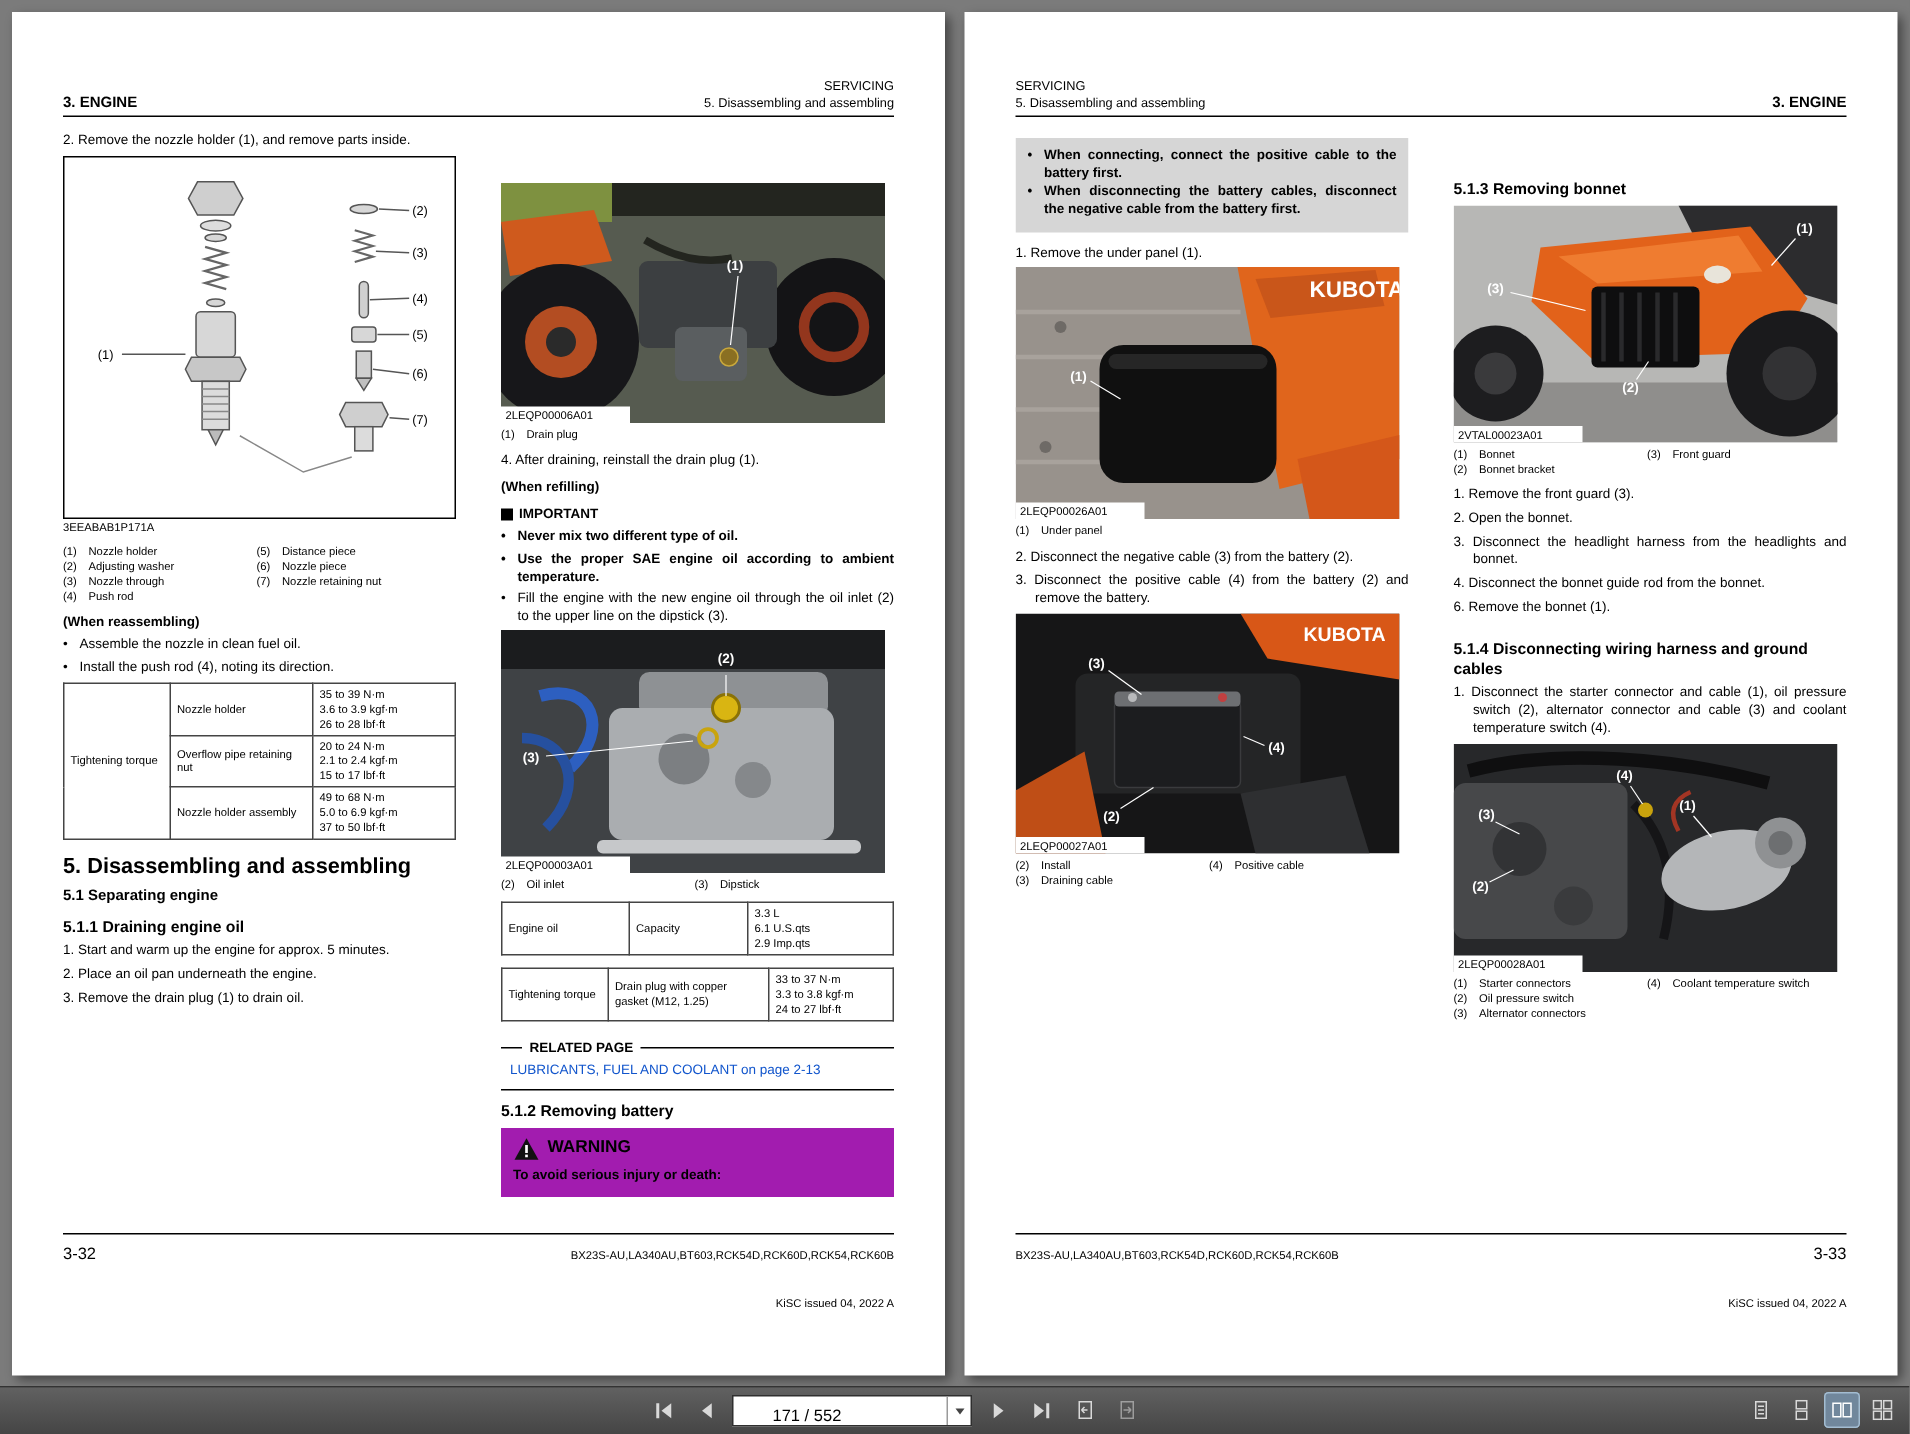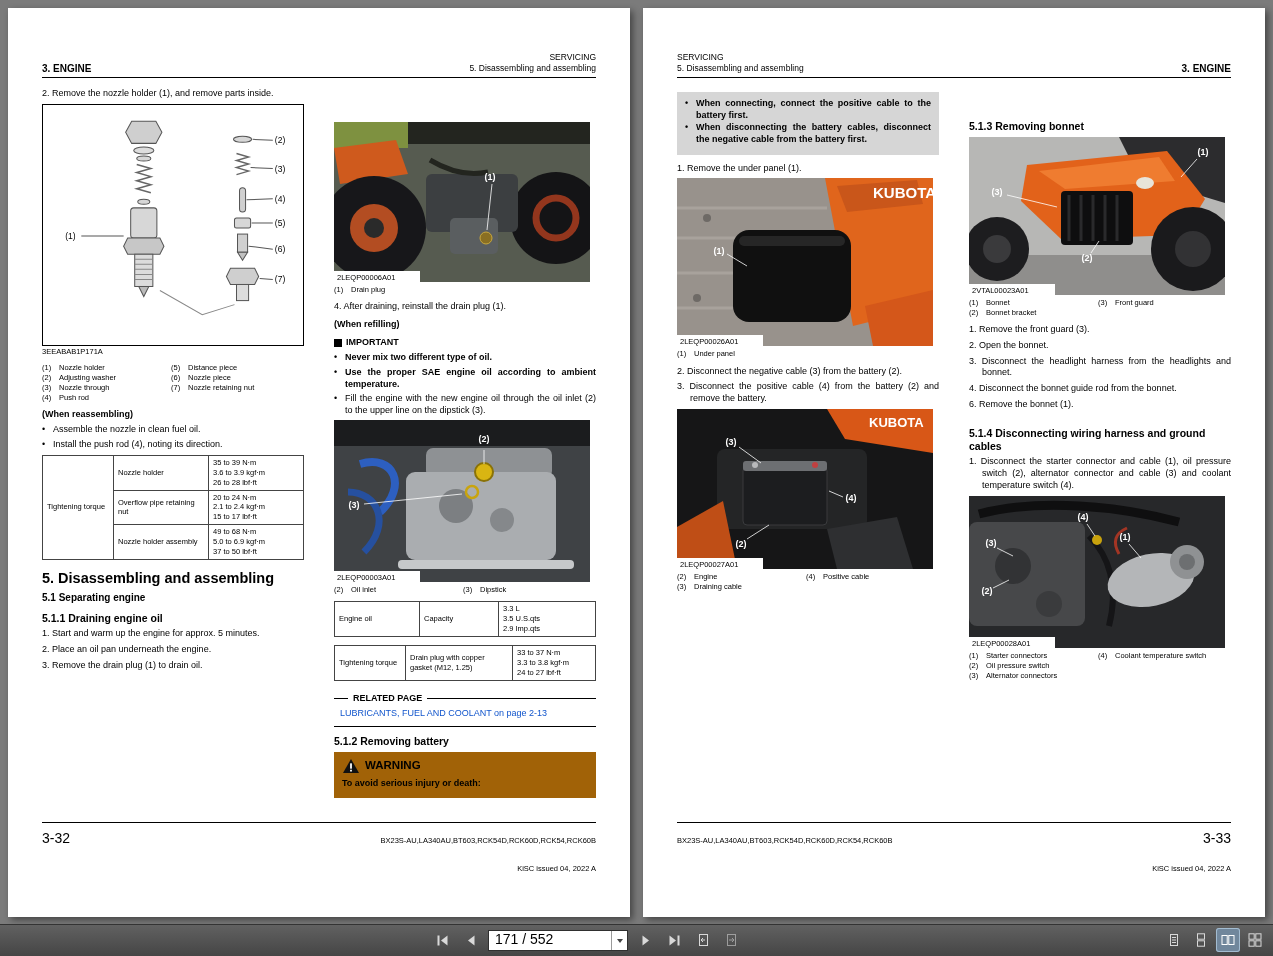--- a/index.html
+++ b/index.html
@@ -61,46 +61,46 @@
 
   .imp-head{display:flex;align-items:center;gap:4px;margin:6px 0 3px;font-weight:bold;}
   .sq{width:8px;height:8px;background:#000;display:inline-block;}
 
   .related{border-bottom:1.5px solid #000;padding-bottom:6px;margin-top:12px;}
   .rel-hd{display:flex;align-items:center;font-weight:bold;font-size:9px;margin-bottom:4px;}
   .rel-hd::before{content:"";width:14px;border-top:1.5px solid #000;margin-right:5px;}
   .rel-hd::after{content:"";flex:1;border-top:1.5px solid #000;margin-left:5px;}
   .rel-link{color:#1155cc;font-size:9px;padding-left:6px;cursor:pointer;}
 
-  .warnbox{background:#a16207;padding:6px 8px 8px;margin-top:4px;}
+  .warnbox{background:#a21caf;padding:6px 8px 8px;margin-top:4px;}
   .warn-row{display:flex;align-items:center;gap:5px;margin-bottom:4px;}
   .warn-row svg{display:block;}
   .warn-title{font-weight:bold;font-size:11.5px;}
   .warn-text{font-weight:bold;font-size:9px;}
 
   .notebox{background:#d6d6d6;padding:6px 8px;margin:4px 0 8px;}
   .notebox .bullet{font-weight:bold;}
 
   .pgfoot{position:absolute;left:34px;right:34px;top:814px;border-top:1.5px solid #000;
           padding-top:7px;display:flex;justify-content:space-between;align-items:baseline;}
-  .foot-page{font-size:14px;}
+  .foot-page{font-size:11px;}
   .foot-models{font-size:7.5px;}
   .issued{position:absolute;right:34px;top:856px;font-size:7.5px;}
 
   
   .toolbar{position:absolute;left:0;right:0;bottom:0;height:31px;
            background:linear-gradient(#616161,#454545);border-top:1px solid #333;}
   .nav-group{position:absolute;left:430px;top:3px;display:flex;align-items:center;gap:5px;}
   .view-group{position:absolute;right:6px;top:3px;display:flex;align-items:center;gap:3px;}
   .tb-btn{width:24px;height:24px;background:transparent;border:none;border-radius:3px;
           display:flex;align-items:center;justify-content:center;padding:0;cursor:pointer;}
   .tb-btn.dim{opacity:.55;}
   .tb-btn.active{background:#71879c;box-shadow:inset 0 0 0 1px #a3bcd1;}
   .page-box{width:138px;height:19px;background:#fff;border:1px solid #2f2f2f;
-            display:flex;align-items:flex-start;font-size:14px;color:#000;cursor:text;}
+            display:flex;align-items:flex-end;font-size:11px;color:#000;cursor:text;padding-left:20px;}
   .page-box .pv{flex:1;padding-left:6px;white-space:nowrap;}
   .dd{width:15px;height:100%;border-left:1px solid #9a9a9a;display:flex;align-items:center;justify-content:center;cursor:pointer;}
   .dd::after{content:"";border:3.5px solid transparent;border-top:4.5px solid #444;margin-top:4px;}
 </style>
 </head>
 <body>
 
 <div class="viewer">
 
   <section class="page pageL">
@@ -284,21 +284,21 @@
             <span class="lt">Dipstick</span>
         </div>
       </div>
 
       <table class="tbl oil">
         <tbody>
             <tr>
           <td>Engine oil</td>
           <td>Capacity</td>
           <td class="pre">3.3 L
-3.5 U.S.qts
+6.1 U.S.qts
 2.9 Imp.qts</td>
         </tr>
       </tbody>
         </table>
 
       <table class="tbl draintbl">
         <tbody>
             <tr>
           <td>Tightening torque</td>
           <td>Drain plug with copper gasket (M12, 1.25)</td>
@@ -403,21 +403,21 @@
           <text class="cow" x="174" y="92" text-anchor="middle">(4)</text>
           <line x1="70" y1="130" x2="92" y2="116" stroke="#fff" stroke-width="0.8"></line>
           <text class="cow" x="64" y="138" text-anchor="middle">(2)</text>
           <rect y="149" width="86" height="11" fill="#fff"></rect>
           <text class="codetext" x="3" y="157.5">2LEQP00027A01</text>
         </svg>
       </figure>
       <div class="legend">
         <div class="lrow">
           <span class="ln">(2)</span>
-            <span class="lt">Engine</span>
+            <span class="lt">Install</span>
           <span class="ln">(4)</span>
             <span class="lt">Positive cable</span>
         </div>
         <div class="lrow">
           <span class="ln">(3)</span>
             <span class="lt">Draining cable</span>
         </div>
       </div>
     </div>
 

